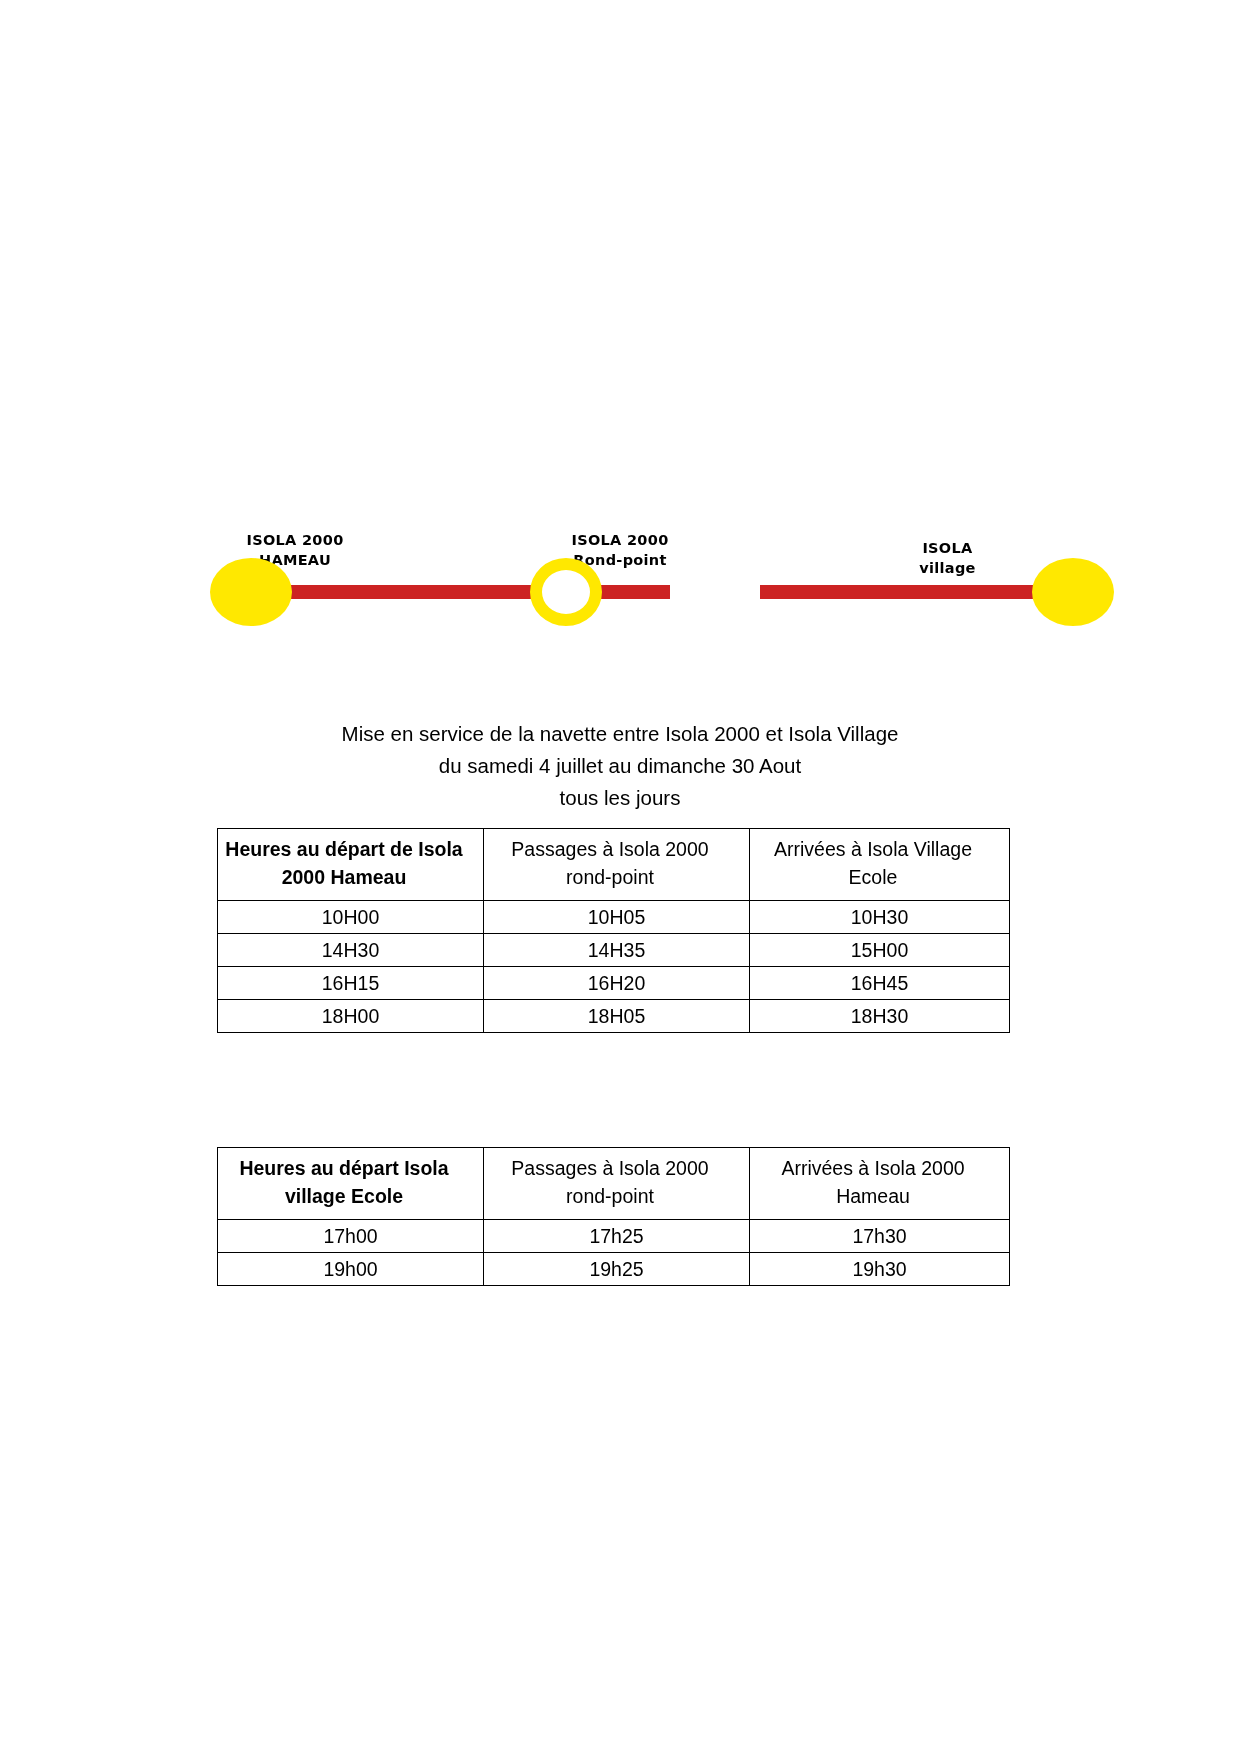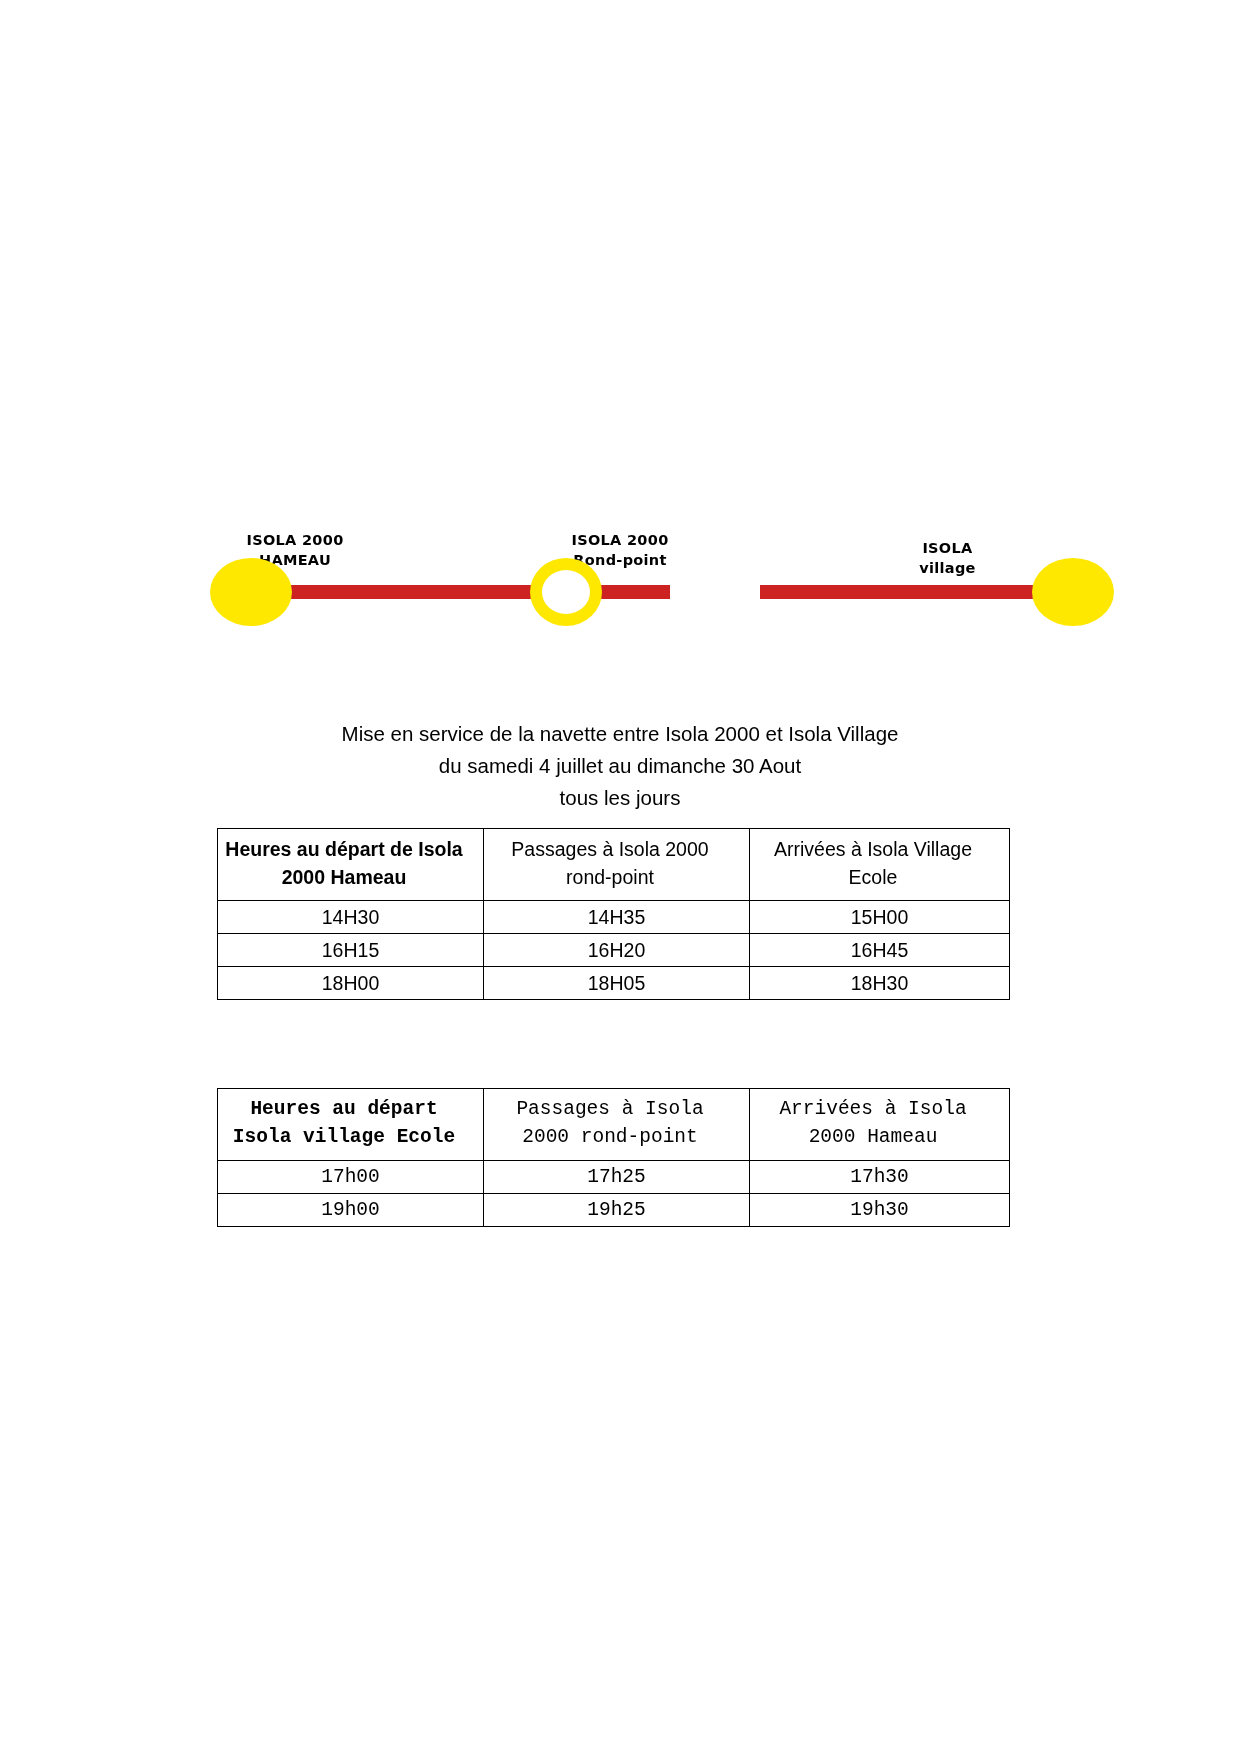--- a/index.html
+++ b/index.html
@@ -86,21 +86,21 @@
   
   .sched-table {
     position: absolute;
     left: 217px;
     width: 792px;
     border-collapse: collapse;
     table-layout: fixed;
     background: #fff;
   }
   .table-one { top: 828px; }
-  .table-two { top: 1088px; font-family: Liberation Mono, monospace; }
+  .table-two { top: 1147px; }
 
   .sched-table col.c1 { width: 266px; }
   .sched-table col.c2 { width: 266px; }
   .sched-table col.c3 { width: 260px; }
 
   .sched-table th,
   .sched-table td {
     border: 1.6px solid #000;
     text-align: center;
     font-size: 19.5px;
@@ -157,20 +157,25 @@
       <th class="bold-head">Heures au départ
 de Isola 2000 Hameau</th>
       <th>Passages à Isola 2000
 rond-point</th>
       <th>Arrivées à
 Isola Village Ecole</th>
     </tr>
   </thead>
   <tbody>
     <tr>
+      <td>10H00</td>
+      <td>10H05</td>
+      <td>10H30</td>
+    </tr>
+    <tr>
       <td>14H30</td>
       <td>14H35</td>
       <td>15H00</td>
     </tr>
     <tr>
       <td>16H15</td>
       <td>16H20</td>
       <td>16H45</td>
     </tr>
     <tr>

